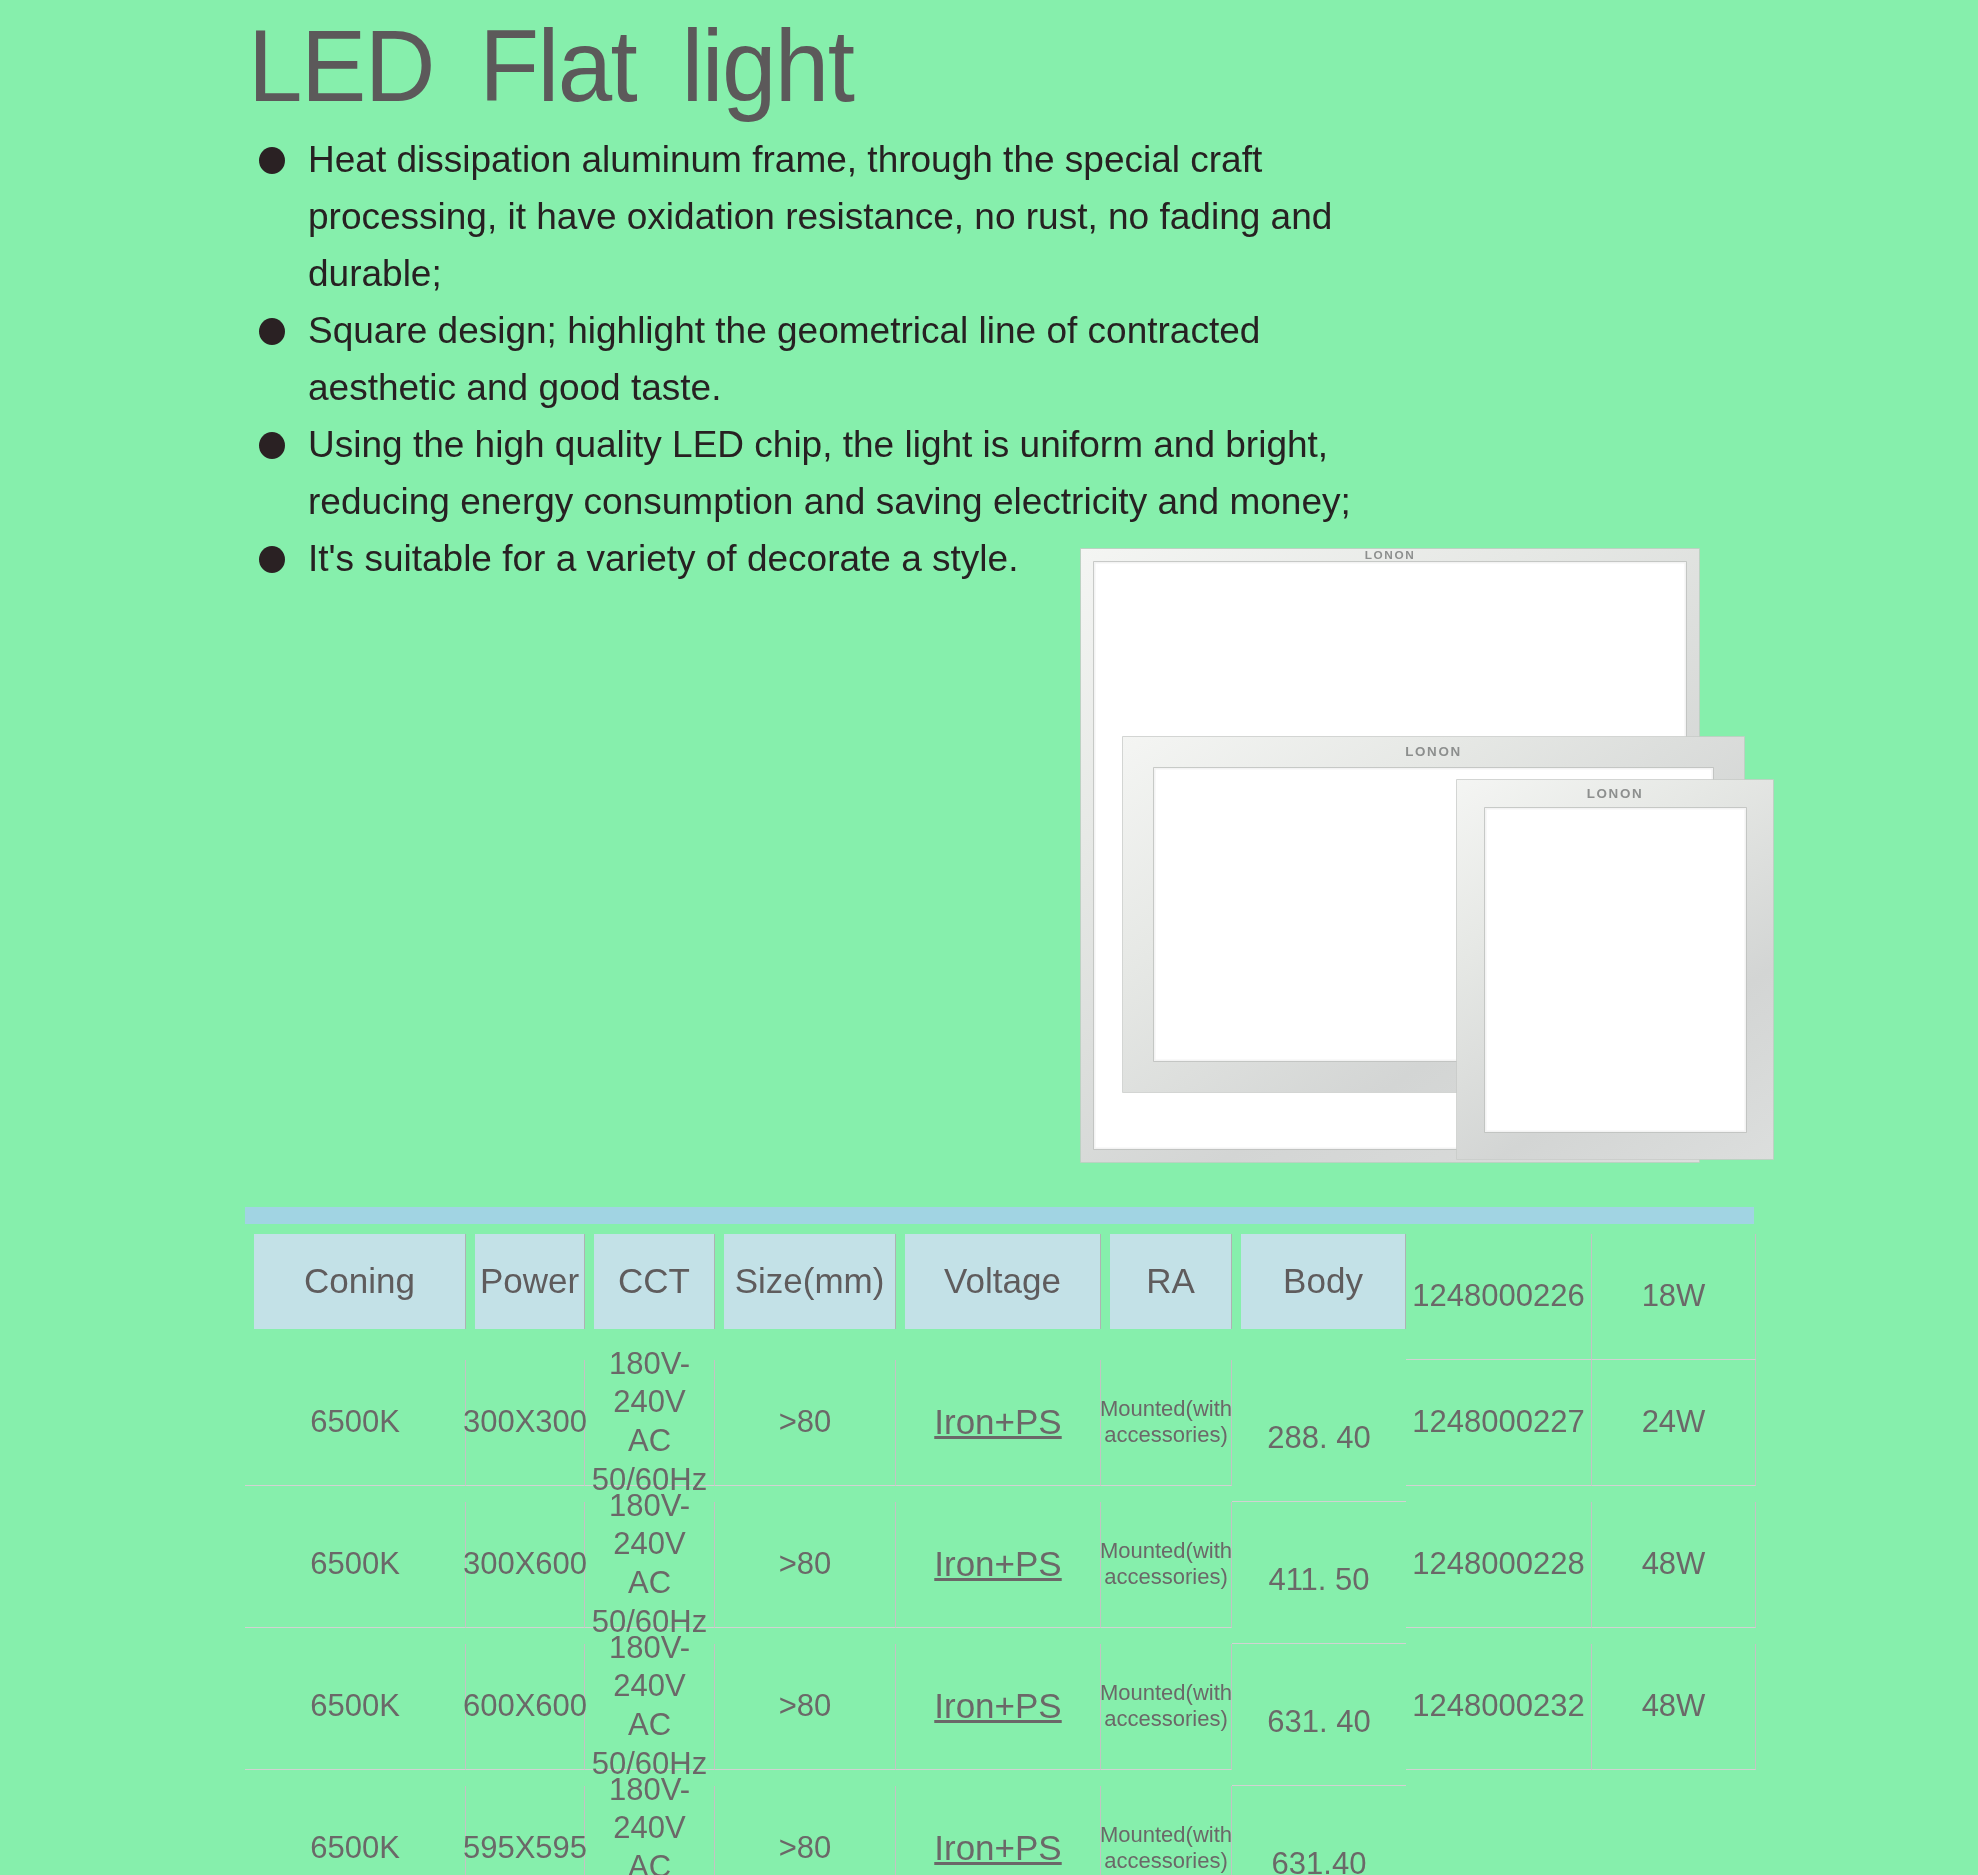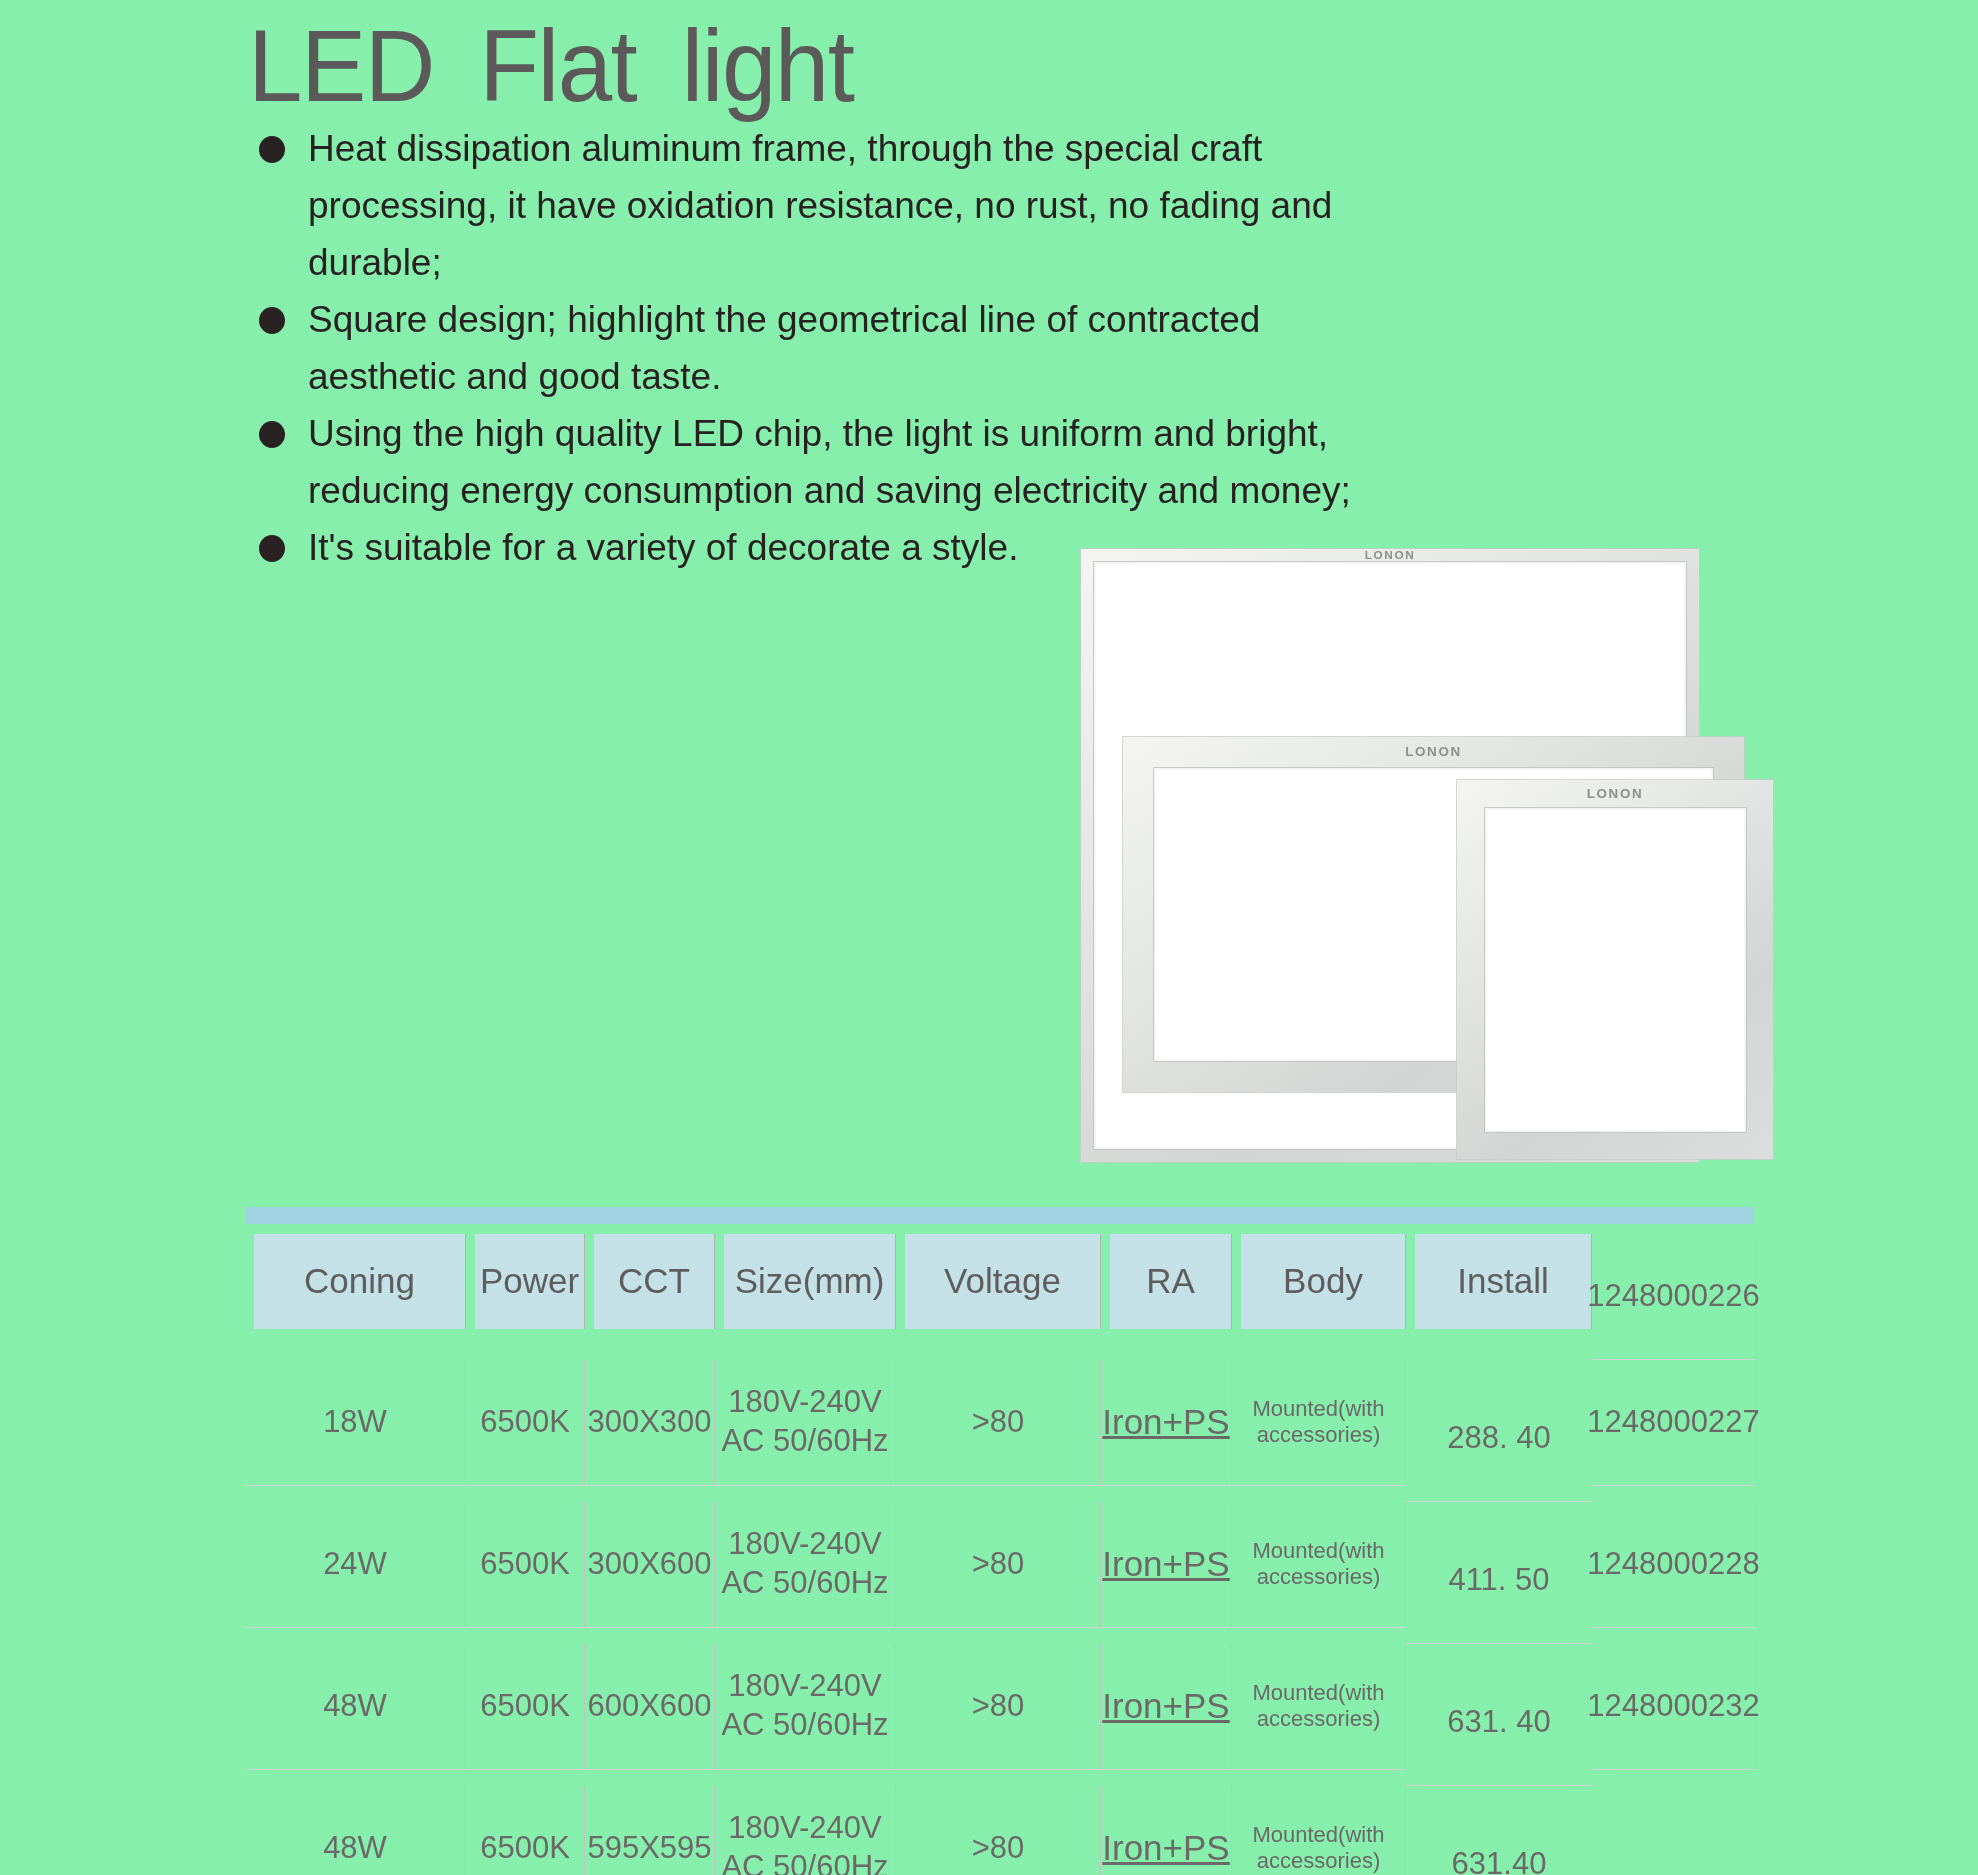--- a/index.html
+++ b/index.html
@@ -10,21 +10,21 @@
   .page-title {
     position:absolute; left:248px; top:12.6px;
     font-size:102px; line-height:1.05; font-weight:500;
     color:#5c595a; letter-spacing:-1.6px; word-spacing:20.4px;
     transform:scaleX(0.96); transform-origin:left top;
     white-space:nowrap;
   }
 
   
   .features {
-    position:absolute; left:259px; top:120px; width:1258px;
+    position:absolute; left:259px; top:131px; width:1258px;
     list-style:none;
   }
   .features li {
     position:relative; padding-left:49px;
     font-size:37px; line-height:57px; color:#272122;
     white-space:pre-line;
   }
   .features li .dot {
     position:absolute; left:0; top:15.7px;
     width:26px; height:27px; background:#2a2123; border-radius:50%;
@@ -117,21 +117,20 @@
     <div class="table-strip"></div>
     <div class="spec-table">
 
       <div class="hcell">Coning</div>
       <div class="hcell">Power</div>
       <div class="hcell">CCT</div>
       <div class="hcell">Size(mm)</div>
       <div class="hcell">Voltage</div>
       <div class="hcell">RA</div>
       <div class="hcell">Body</div>
-      <div class="hcell">Install</div>
 
       <div class="cell">1248000226</div>
       <div class="cell">18W</div>
       <div class="cell">6500K</div>
       <div class="cell">300X300</div>
       <div class="cell">180V-240V
 AC 50/60Hz</div>
       <div class="cell">&gt;80</div>
       <div class="cell body-col">Iron+PS</div>
       <div class="cell install">Mounted(with

